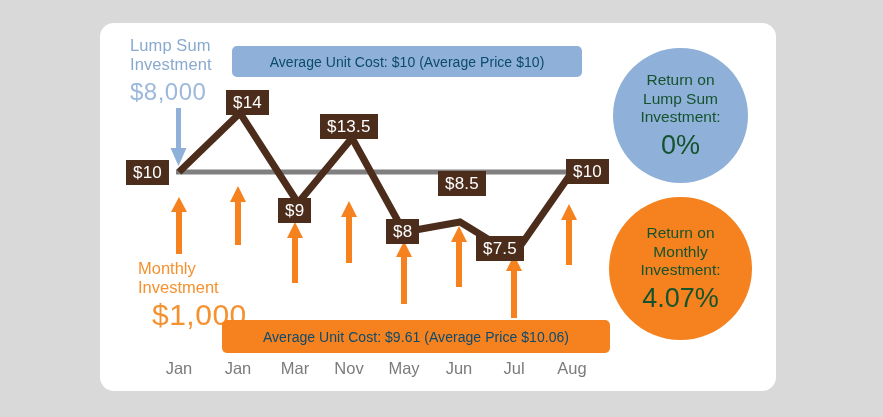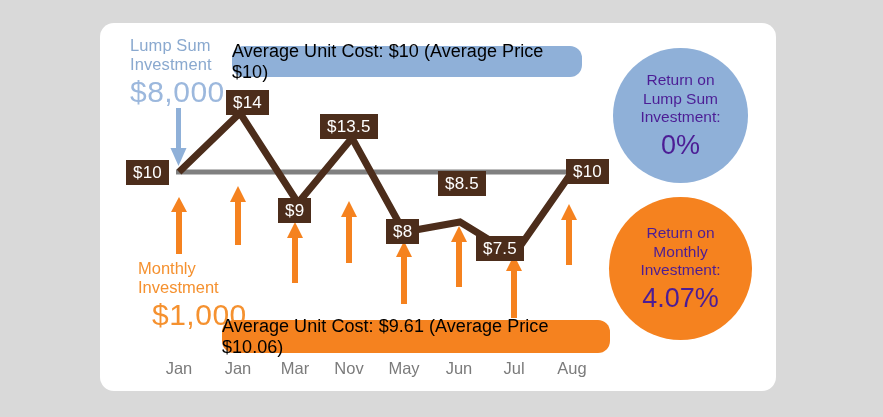--- a/index.html
+++ b/index.html
@@ -20,47 +20,47 @@
   svg.layer { position: absolute; left: 0; top: 0; width: 883px; height: 417px; pointer-events: none; }
 
   .txt { position: absolute; white-space: nowrap; }
 
   
   #lump-block { left: 130px; top: 36px; }
   #lump-block .ln {
     color: #8aa9cf; font-size: 16.5px; line-height: 19px; letter-spacing: .1px;
   }
   #lump-amount {
-    color: #9cb8dd; font-size: 30px; line-height: 33px; font-weight: 400;
+    color: #9cb8dd; font-size: 24px; line-height: 33px; font-weight: 400;
     letter-spacing: .5px; margin-top: 1px;
   }
 
   
   #monthly-block { left: 138px; top: 259px; }
   #monthly-block .ln {
     color: #f5912f; font-size: 16.5px; line-height: 19px;
   }
   #monthly-amount {
     color: #f5912f; font-size: 30px; line-height: 33px; letter-spacing: .5px; margin-top: 1px; margin-left: 14px;
   }
 
   
   .banner {
-    position: absolute; color: #000000; border-radius: 12px;
-    font-size: 18px; display: flex; align-items: center; justify-content: center;
+    position: absolute; color: #0c4a6e; border-radius: 5px;
+    font-size: 14px; display: flex; align-items: center; justify-content: center;
     letter-spacing: .05px;
   }
   #banner-top { left: 232px; top: 46px; width: 350px; height: 31px; background: #8fb0d8; }
   #banner-bottom { left: 222px; top: 320px; width: 388px; height: 33px; background: #f5821f; }
 
   
   .circle {
     position: absolute; border-radius: 50%;
     display: flex; flex-direction: column; align-items: center; justify-content: center;
-    color: #4c1d95; text-align: center;
+    color: #14532d; text-align: center;
   }
   #circle-blue { left: 613px; top: 48px; width: 135px; height: 135px; background: #8fb0d8; }
   #circle-orange { left: 609px; top: 197px; width: 143px; height: 143px; background: #f5821f; }
   .circle .cl { font-size: 15.5px; line-height: 18.5px; }
   .circle .cval { font-size: 27px; line-height: 30px; margin-top: 3px; }
 
   
   .chip {
     position: absolute; background: #4c2d1b; color: #ffffff;
     font-size: 17px; height: 25px; padding: 4px 7px;

